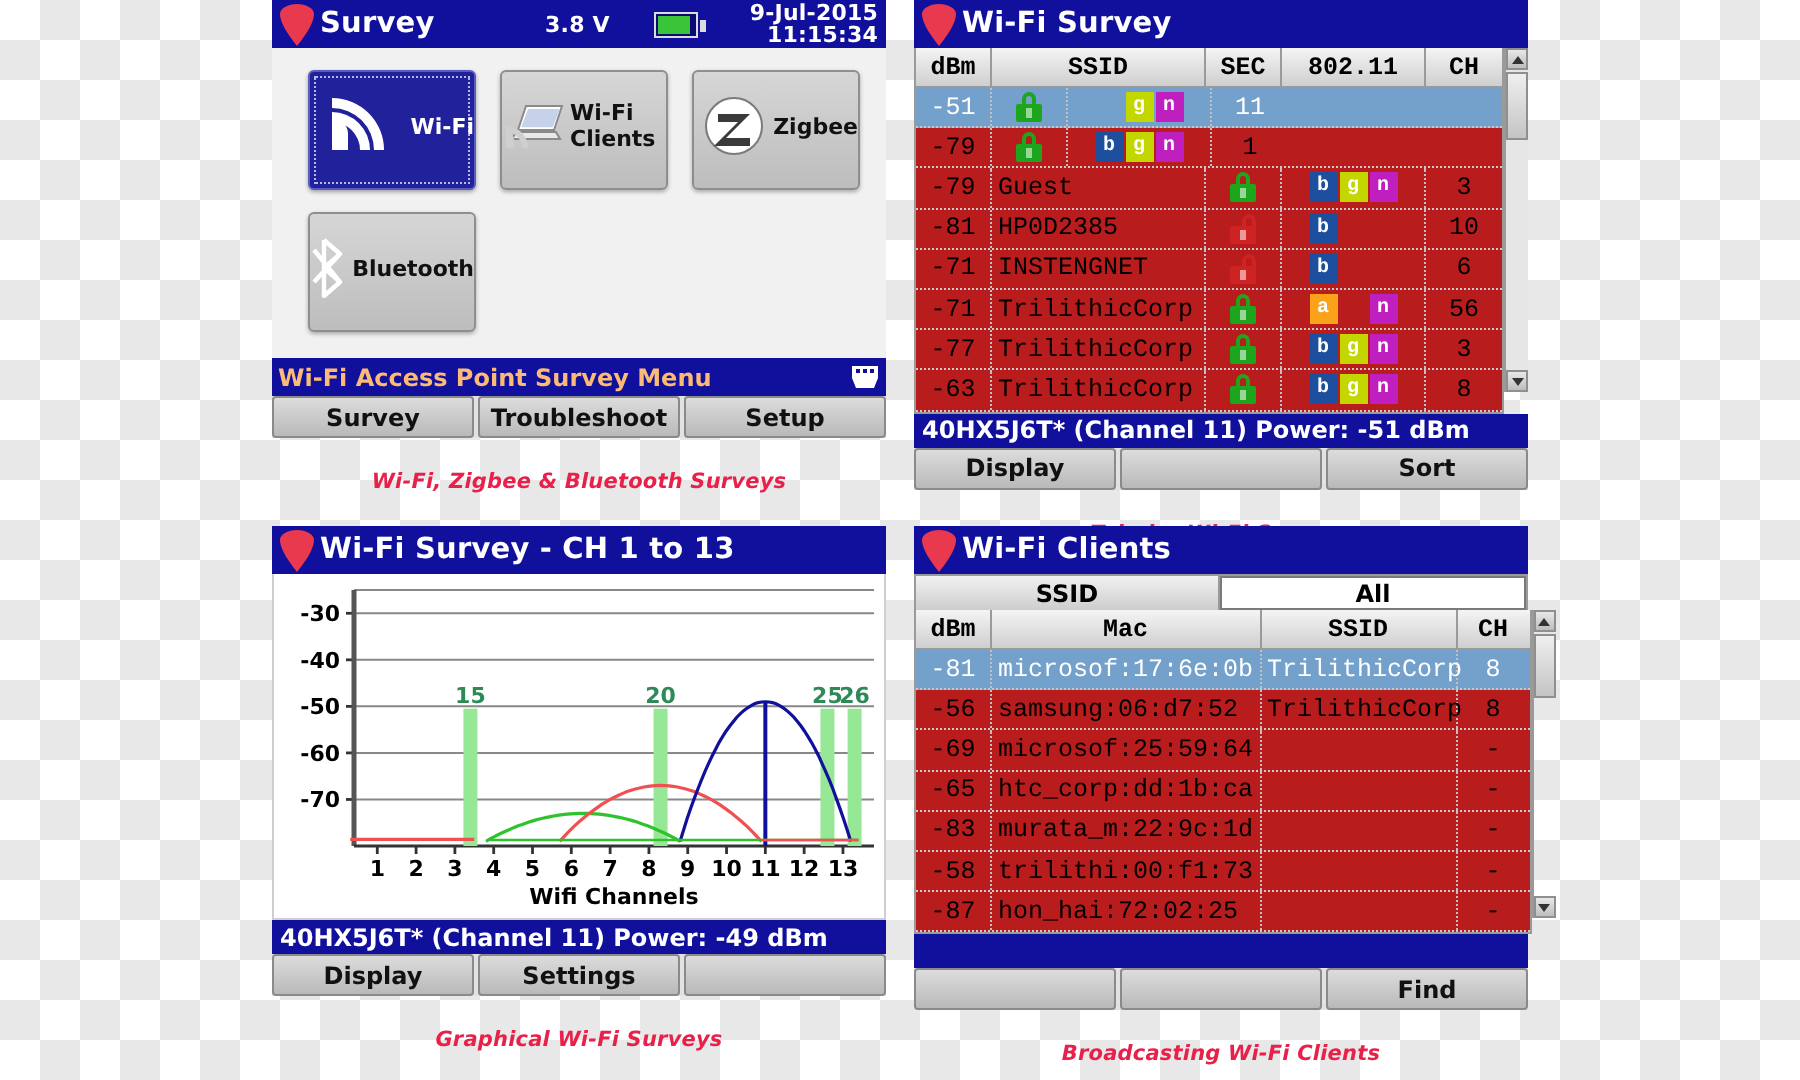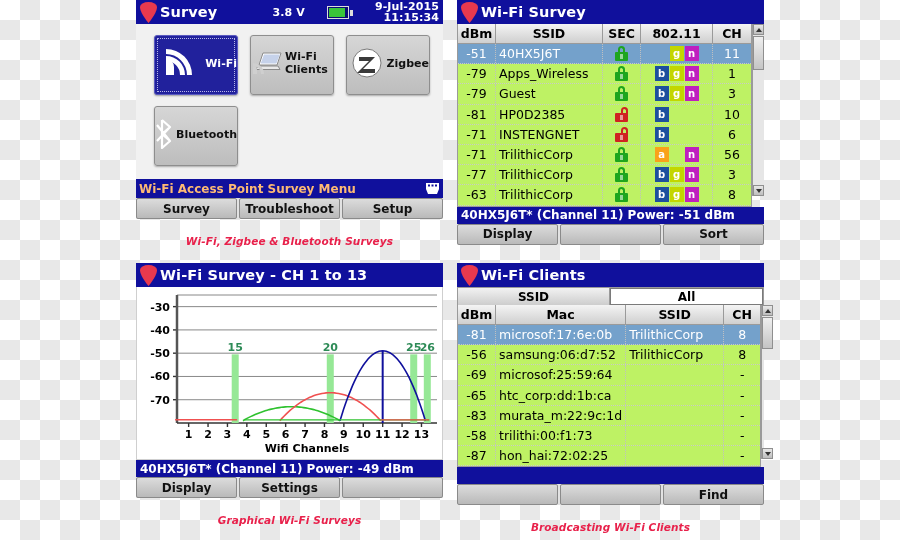--- a/index.html
+++ b/index.html
@@ -68,21 +68,21 @@
     border:1px solid #8a8a8a;border-radius:2px;
     display:flex;align-items:center;justify-content:center;
     font-size:12px;font-weight:bold;color:#111;box-sizing:border-box;
   }
   .caption{
     text-align:center;font-size:10.5px;font-style:italic;font-weight:bold;
     color:#e8214b;margin-top:16px;letter-spacing:.1px;
   }
 
   
-  .tbl{background:#bef264;border:1px solid #9a9a9a;border-top:none;box-sizing:border-box;}
+  .tbl{background:#b91c1c;border:1px solid #9a9a9a;border-top:none;box-sizing:border-box;font-family:Liberation Mono, monospace;}
   .trow{display:flex;height:19.2px;align-items:stretch;font-size:12.5px;}
   .thead{
     background:linear-gradient(#f4f4f4,#cfcfcf);font-weight:bold;height:19px;
     border-bottom:1px solid #9a9a9a;
   }
   .thead .c{display:flex;align-items:center;justify-content:center;border-right:1px solid #9a9a9a;box-sizing:border-box;}
   .tbody .c{display:flex;align-items:center;box-sizing:border-box;border-right:1px dotted #c0c0c0;padding:0 3px;}
   .tbody .trow{border-bottom:1px dotted #c9c9c9;}
   .trow.sel{background:#74a1cb;color:#fff;}
   .c-dbm{width:38px;justify-content:center;}
@@ -243,39 +243,37 @@
       <div class="trow thead">
         <div class="c c-dbm">dBm</div>
         <div class="c c-ssid" style="justify-content:center">SSID</div>
         <div class="c c-sec">SEC</div>
         <div class="c c-phy">802.11</div>
         <div class="c c-ch" style="border-right:none">CH</div>
       </div>
       <div class="tbody" id="ap-rows">
           <div class="trow sel">
             <div class="c c-dbm">-51</div>
-            <div class="c c-ssid">40HX5J6T</div>
             <div class="c c-sec">
               <span class="lock green">
                 <span class="shk"></span>
                 <span class="bdy"></span>
               </span>
             </div>
             <div class="c c-phy">
               <span class="badges">
                 <span class="bd blank"></span>
                 <span class="bd" style="background:#c3d600">g</span>
                 <span class="bd" style="background:#bf1fbf">n</span>
               </span>
             </div>
             <div class="c c-ch" style="border-right:none">11</div>
           </div>
           <div class="trow">
             <div class="c c-dbm">-79</div>
-            <div class="c c-ssid">Apps_Wireless</div>
             <div class="c c-sec">
               <span class="lock green">
                 <span class="shk"></span>
                 <span class="bdy"></span>
               </span>
             </div>
             <div class="c c-phy">
               <span class="badges">
                 <span class="bd" style="background:#1d4f9e">b</span>
                 <span class="bd" style="background:#c3d600">g</span>

